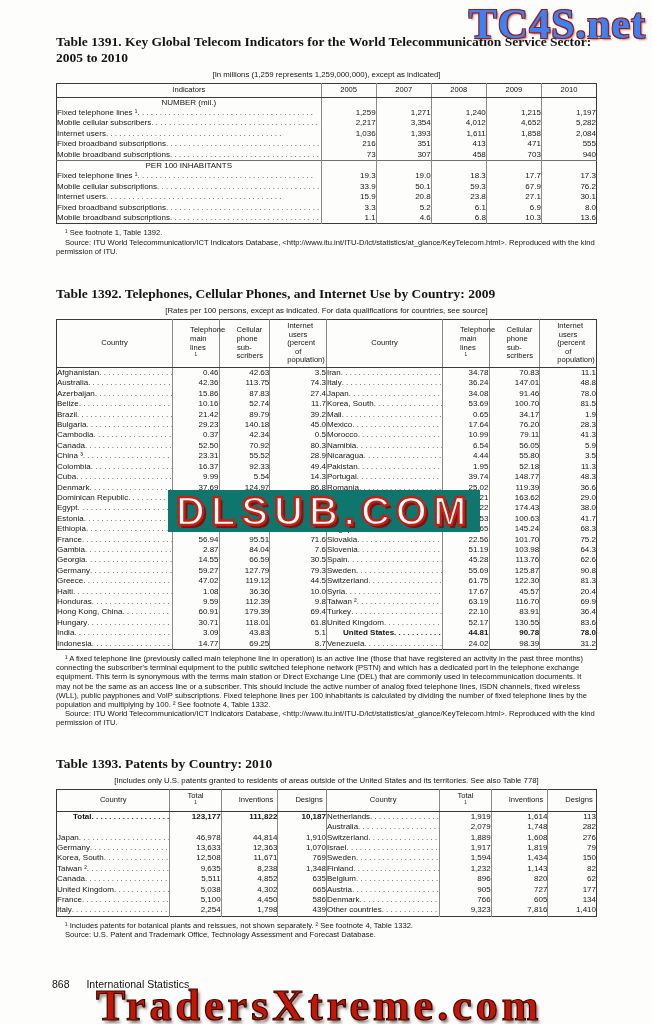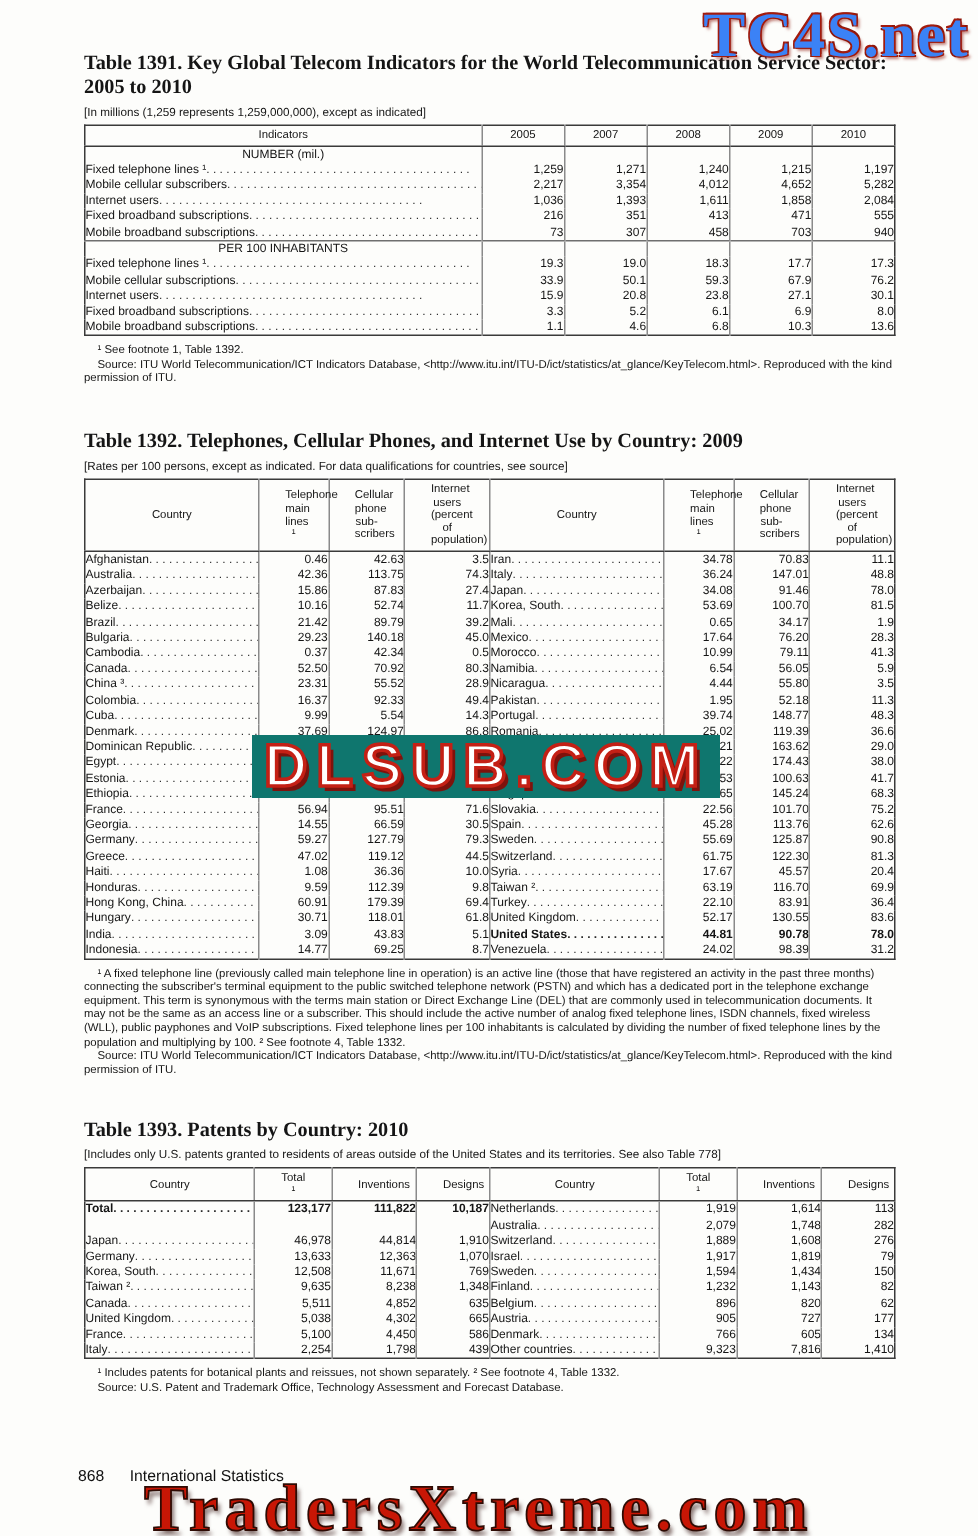--- a/index.html
+++ b/index.html
@@ -8,21 +8,21 @@
     width: 652px; height: 1024px; position: relative; overflow: hidden;
     background: #fdfdfb; color: #151515;
     font-family: "Liberation Sans", sans-serif;
   }
   .content { position: absolute; left: 56px; top: 34px; width: 541px; }
 
   .tbl-title {
     font-family: "Liberation Serif", serif; font-size: 13.5px; font-weight: bold;
     line-height: 16px; margin: 0 0 4px 0;
   }
-  .bracket { font-size: 7.8px; line-height: 10px; margin: 0 0 3px 0; }
+  .bracket { font-size: 7.8px; line-height: 10px; margin: 0 0 3px 0; text-align: center; }
   .sect2 { margin-top: 30px; }
   .sect3 { margin-top: 28px; }
 
   table.data {
     width: 100%; border-collapse: collapse; table-layout: fixed;
     border: 1.4px solid #3a3a3a; font-size: 8px;
   }
   table.data th {
     font-size: 7.6px; font-weight: normal; line-height: 8.6px; text-align: center;
     vertical-align: middle; border-left: 1px solid #8a8a8a;
@@ -34,21 +34,21 @@
     padding: 0; vertical-align: bottom; white-space: nowrap; overflow: hidden;
   }
   td.num { text-align: right; padding-right: 8px; }
   td.lbl { padding-left: 3px; }
   .dl { display: flex; width: 100%; }
   .dl .t { white-space: nowrap; }
   .dl .dots { flex: 1 1 auto; overflow: hidden; white-space: nowrap; color: #2a2a2a; }
   .dl .dots::before { content: " . . . . . . . . . . . . . . . . . . . . . . . . . . . . . . . . . . . . . . . ."; }
   td.sec-label { text-align: center; }
   tr.sec-sep td { border-top: 1px solid #6f6f6f; }
-  td.b, td.b .t { font-weight: bold; }
+  td.b, td.b .t { font-weight: bold; padding-left: 16px; }
 
   .fn-block { margin-top: 4px; }
   .fn { font-size: 7.6px; line-height: 9.2px; margin: 0; text-indent: 9px; }
 
   .page-footer { position: absolute; left: 52px; top: 954px; font-size: 10.5px; color: #111; margin-top: 24px; }
   .page-footer .num { margin-right: 14px; }
   .credit { position: absolute; right: 50px; top: 1024px; font-size: 8px; color: #222; }
 
   .wm { position: absolute; z-index: 5; font-weight: bold; pointer-events: none; }
   .wm-top {
@@ -615,20 +615,40 @@
                 <span class="dots"></span>
               </span>
             </td>
             <td class="num">22.56</td>
             <td class="num">101.70</td>
             <td class="num">75.2</td>
           </tr>
           <tr>
             <td class="lbl">
               <span class="dl">
+                <span class="t">Gambia</span>
+                <span class="dots"></span>
+              </span>
+            </td>
+            <td class="num">2.87</td>
+            <td class="num">84.04</td>
+            <td class="num">7.6</td>
+            <td class="lbl">
+              <span class="dl">
+                <span class="t">Slovenia</span>
+                <span class="dots"></span>
+              </span>
+            </td>
+            <td class="num">51.19</td>
+            <td class="num">103.98</td>
+            <td class="num">64.3</td>
+          </tr>
+          <tr>
+            <td class="lbl">
+              <span class="dl">
                 <span class="t">Georgia</span>
                 <span class="dots"></span>
               </span>
             </td>
             <td class="num">14.55</td>
             <td class="num">66.59</td>
             <td class="num">30.5</td>
             <td class="lbl">
               <span class="dl">
                 <span class="t">Spain</span>

